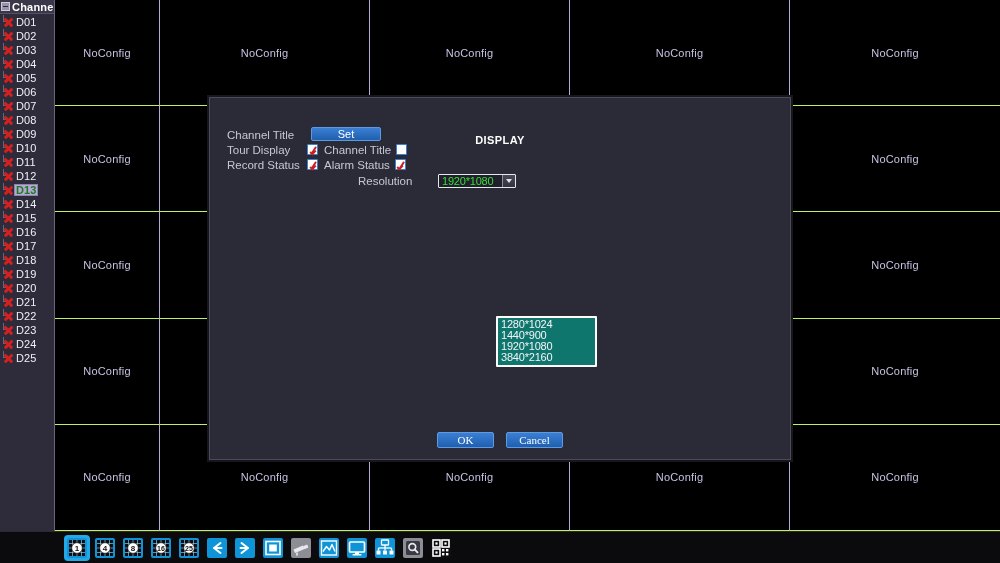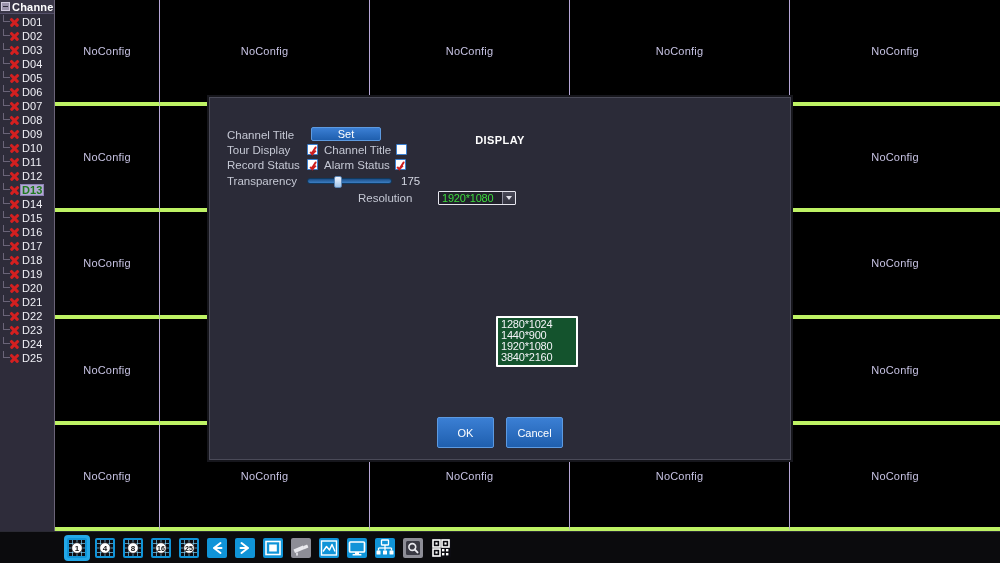--- a/index.html
+++ b/index.html
@@ -30,21 +30,20 @@
     border:1px solid #cfc9dc; position:relative; flex:0 0 auto;
   }
   .ch-header .boxicon::after{
     content:""; position:absolute; left:1px; top:3px; width:5px; height:1px; background:#2e2c3a;
   }
   .ch-header .ch-title { font-size:11px; font-weight:bold; color:#ffffff; letter-spacing:.2px;}
   .ch-list { padding-top:1px; }
   .ch-item {
     position:relative; height:14px;
     display:flex; align-items:center;
-    padding-left:6px;
   }
   .ch-item .tline {
     position:absolute; left:3px; top:0; width:7px; height:7px;
     border-left:1px solid #6a6478; border-bottom:1px solid #6a6478;
   }
   .xicon {
     position:relative; width:11px; height:11px; flex:0 0 auto; margin-left:3px;
   }
   .xicon::before, .xicon::after{
     content:""; position:absolute; left:0; top:4px; width:11px; height:2.6px;
@@ -64,21 +63,21 @@
   
   #grid {
     position:absolute; left:55px; top:0; width:945px; height:531px;
     display:grid;
     grid-template-columns: 105px 210px 200px 220px 210px;
     grid-template-rows: repeat(5, 1fr);
     background:#000;
   }
   .cell {
     position:relative; background:#000;
-    border-right:1px solid #b7a8d8; border-bottom:4px solid #bef264;
+    border-right:1px solid #b7a8d8; border-bottom:1px solid #bef264;
     display:flex; align-items:center; justify-content:center;
   }
   .cell:nth-child(5n) { border-right:none; }
   .cell-label {
     font-size:11px; color:#c6c2e2; letter-spacing:.2px;
   }
 
   
   #taskbar {
     position:absolute; left:0; bottom:0; width:1000px; height:32px;
@@ -166,37 +165,37 @@
     position:absolute; right:0; top:0; width:13px; height:100%;
     background:linear-gradient(#4a4a58,#32323e);
     border-left:1px solid #8d8d9c;
     display:flex; align-items:center; justify-content:center;
   }
   .sel-arrow i{
     width:0;height:0; border-left:3.5px solid transparent; border-right:3.5px solid transparent;
     border-top:4px solid #e2e2ea; display:block;
   }
   .sel-list {
-    position:absolute; left:287px; top:219px; width:82px;
-    background:#14532d; border:2px solid #ffffff; border-radius:1px;
+    position:absolute; left:287px; top:219px; width:101px;
+    background:#0f766e; border:2px solid #ffffff; border-radius:1px;
     padding:1px 0 2px 0; z-index:30;
   }
   .sel-opt{
     font-size:11px; color:#f4f4f8; padding:0 0 0 3px;
     height:11px; line-height:11px; letter-spacing:-.2px; cursor:pointer;
   }
 
   #btn-set  { position:absolute; left:84px; top:0px;  width:70px; height:14px; }
   #btn-tour { position:absolute; left:8px;  top:105px; width:58px; height:15px; }
 
   .footer {
     position:absolute; left:0; bottom:12px; width:100%;
     display:flex; justify-content:center; gap:12px;
   }
-  .footer .btn-blue{ width:57px; height:31px; font-size:11px; }
+  .footer .btn-blue{ width:57px; height:16px; font-size:11px;font-family:Liberation Serif, serif; }
 </style>
 </head>
 <body>
 
 <div id="root">
 
   <div id="sidebar">
     <div class="ch-header">
       <span class="boxicon"></span>
       <span class="ch-title">Channel</span>
@@ -426,29 +425,20 @@
       </div>
 
       <div class="row">
         <span class="lbl">Record Status</span>
         <span class="cbx checked"></span>
         <span class="lbl2">Alarm Status</span>
         <span class="cbx checked"></span>
       </div>
 
 
-      <div class="row" style="height:17px;">
-        <span class="lbl">Transparency</span>
-        <span class="slider-wrap">
-          <span class="slider">
-            <span class="thumb" id="slider-thumb" style="left: 31%;"></span>
-          </span>
-          <span class="slider-val">175</span>
-        </span>
-      </div>
 
       <div class="row" style="height:17px;justify-content:center;">
         <span class="lbl">Resolution</span>
         <span class="sel-box">
           <span class="sel-val">1920*1080</span>
           <span class="sel-arrow">
               <i></i>
             </span>
         </span>
       </div>

